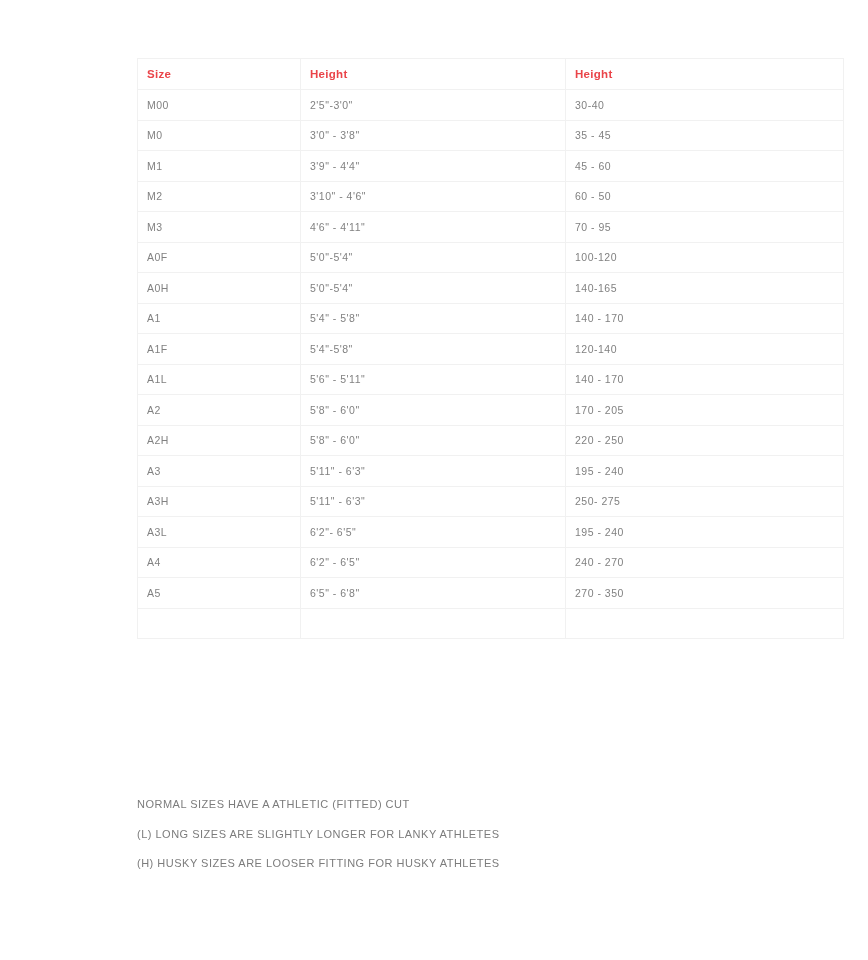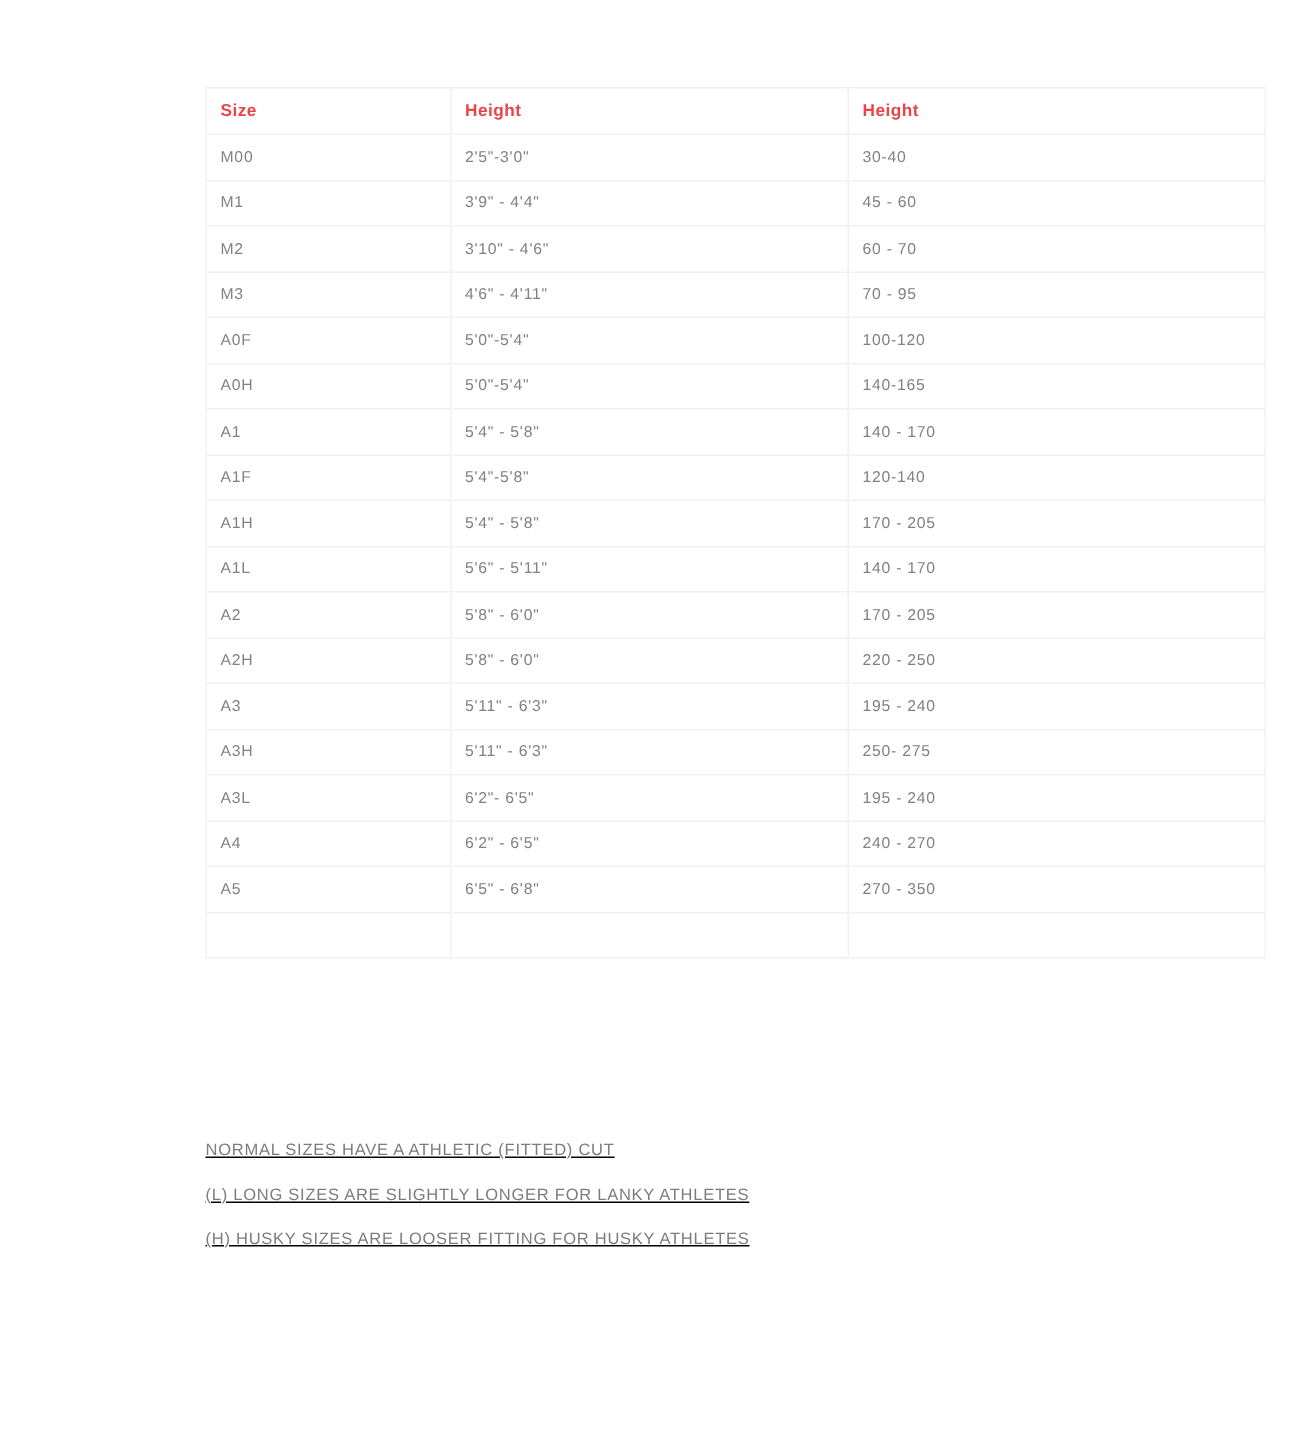--- a/index.html
+++ b/index.html
@@ -42,23 +42,22 @@
   }
   table.size-table td {
     height: 29.5px;
     color: #818181;
     font-size: 10.5px;
     letter-spacing: 0.5px;
   }
   .notes {
     position: absolute;
     left: 137px;
-    top: 753px;
+    top: 790px;
     width: 660px;
-    text-decoration: underline;
   }
   .notes p {
     margin: 0;
     line-height: 29.5px;
     font-size: 11px;
     color: #7c7c7c;
     letter-spacing: 0.5px;
     white-space: nowrap;
   }
 </style>
@@ -80,28 +79,33 @@
         <th>Height</th>
       </tr>
     </thead>
     <tbody id="size-rows">
         <tr>
           <td>M00</td>
           <td>2'5"-3'0"</td>
           <td>30-40</td>
         </tr>
         <tr>
+          <td>M0</td>
+          <td>3'0" - 3'8"</td>
+          <td>35 - 45</td>
+        </tr>
+        <tr>
           <td>M1</td>
           <td>3'9" - 4'4"</td>
           <td>45 - 60</td>
         </tr>
         <tr>
           <td>M2</td>
           <td>3'10" - 4'6"</td>
-          <td>60 - 70</td>
+          <td>60 - 50</td>
         </tr>
         <tr>
           <td>M3</td>
           <td>4'6" - 4'11"</td>
           <td>70 - 95</td>
         </tr>
         <tr>
           <td>A0F</td>
           <td>5'0"-5'4"</td>
           <td>100-120</td>
@@ -113,25 +117,20 @@
         </tr>
         <tr>
           <td>A1</td>
           <td>5'4" - 5'8"</td>
           <td>140 - 170</td>
         </tr>
         <tr>
           <td>A1F</td>
           <td>5'4"-5'8"</td>
           <td>120-140</td>
-        </tr>
-        <tr>
-          <td>A1H</td>
-          <td>5'4" - 5'8"</td>
-          <td>170 - 205</td>
         </tr>
         <tr>
           <td>A1L</td>
           <td>5'6" - 5'11"</td>
           <td>140 - 170</td>
         </tr>
         <tr>
           <td>A2</td>
           <td>5'8" - 6'0"</td>
           <td>170 - 205</td>

